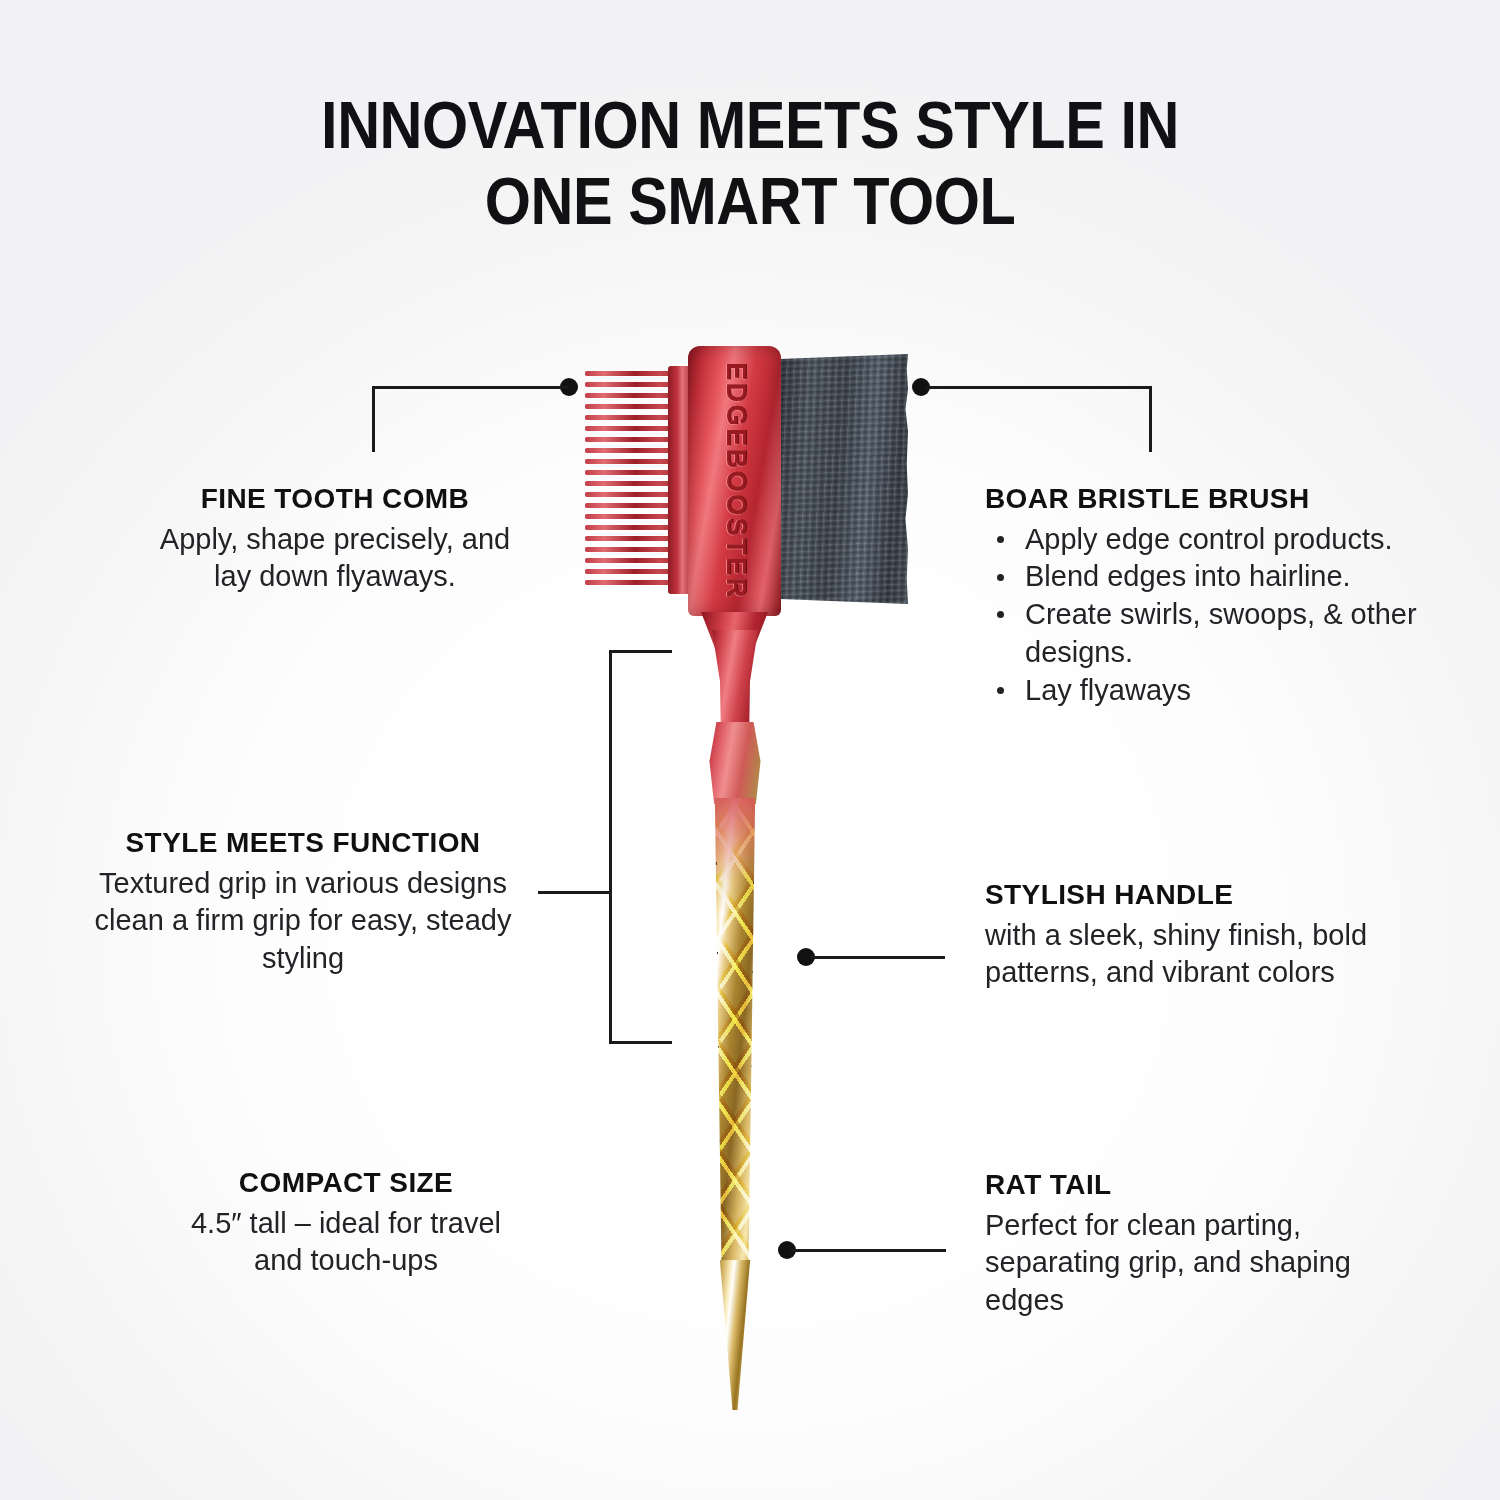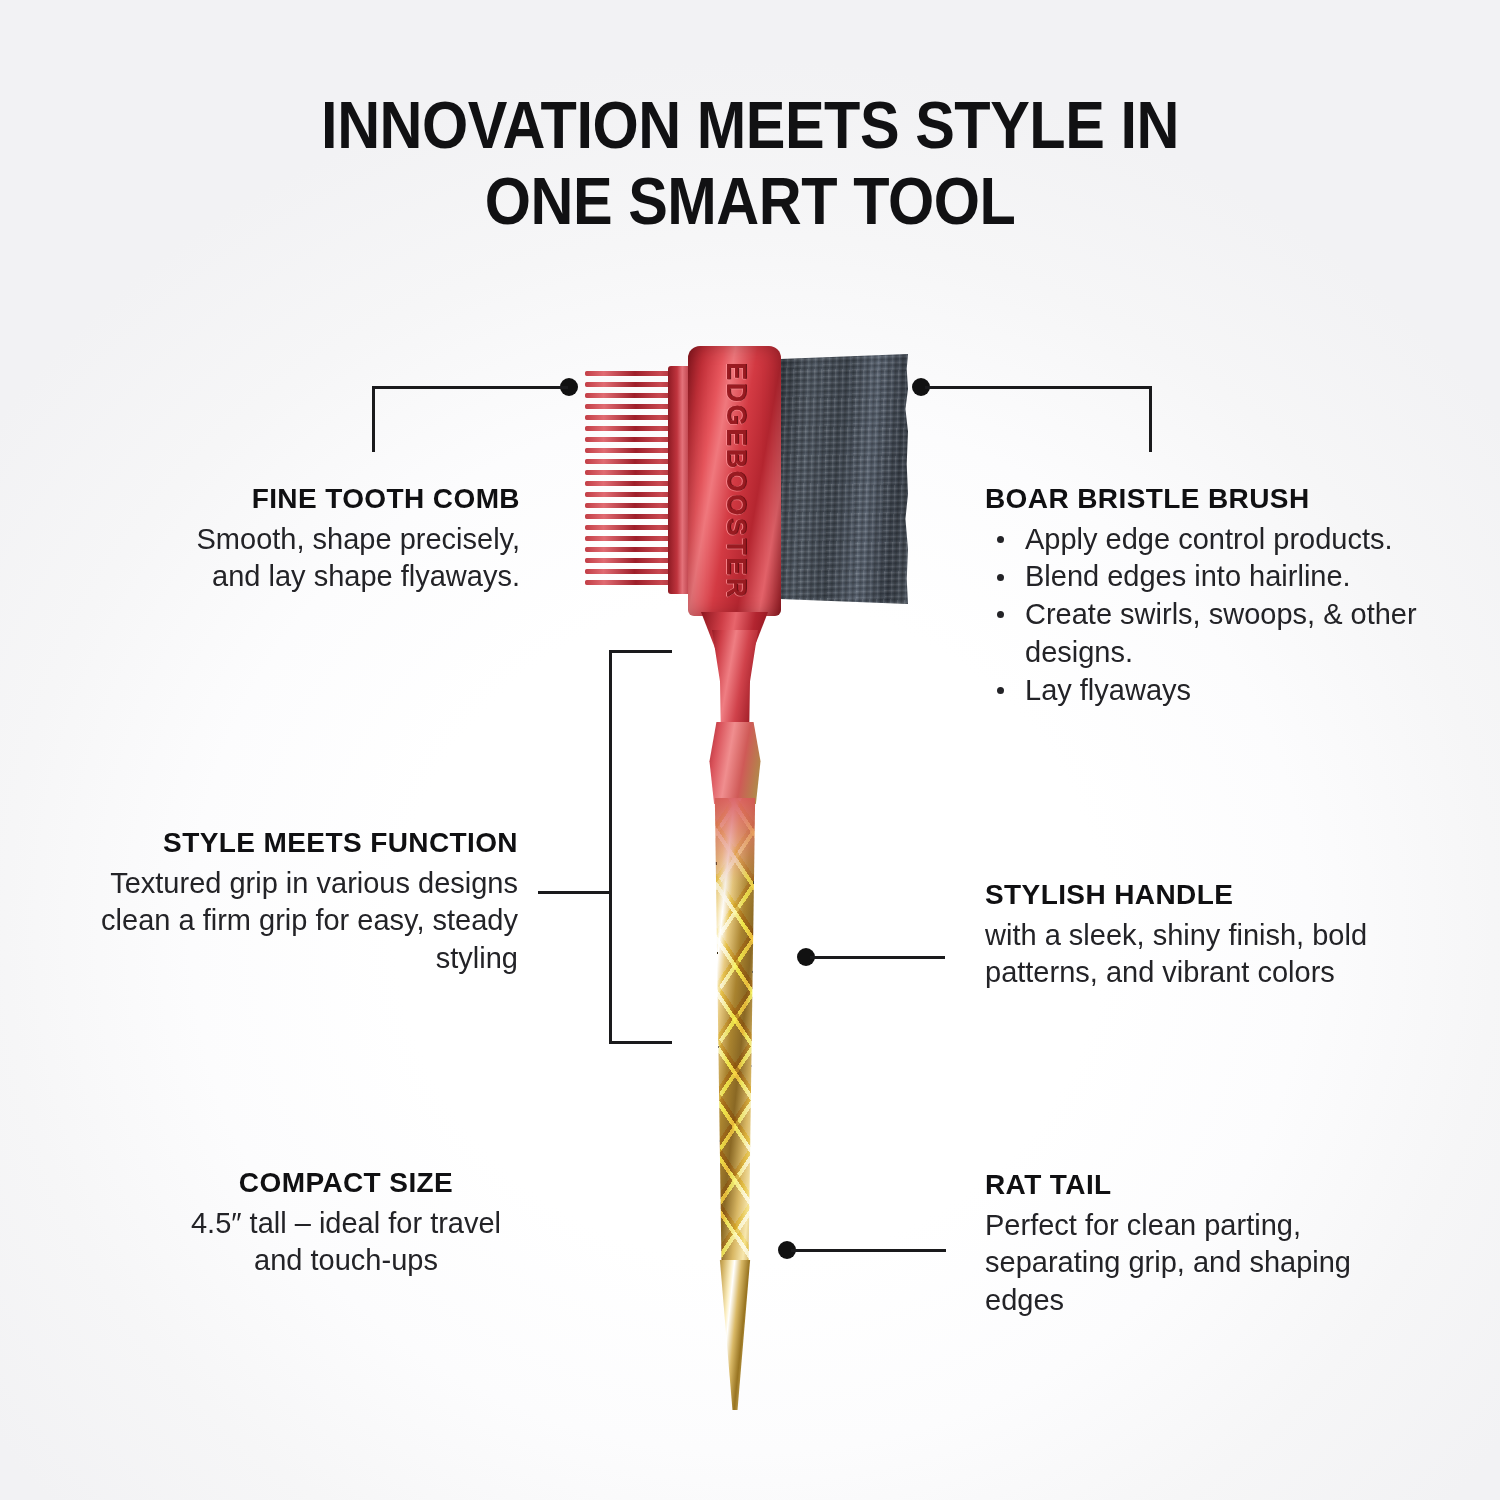--- a/index.html
+++ b/index.html
@@ -39,21 +39,21 @@
     color:#101012;
     line-height:1.1;
   }
   .block p{
     margin:0;
     font-size:29px;
     line-height:1.30;
     font-weight:400;
     color:#232327;
   }
-  .align-r{text-align:right;}
+  .align-r{text-align:center;}
   .align-l{text-align:left;}
   .align-c{text-align:center;}
 
   .bullets{margin:0;padding:0;list-style:none;}
   .bullets li{
     font-size:29px;line-height:1.30;color:#232327;
     padding-left:40px;position:relative;margin:0;
   }
   .bullets li .dot{
     position:absolute;left:12px;top:0.52em;
@@ -243,21 +243,21 @@
   <div class="ln lnh" style="left:538px;top:891px;width:73px;"></div>
 
   <div class="dot-end" style="left:797px;top:948px;"></div>
   <div class="ln lnh" style="left:810px;top:956px;width:135px;"></div>
 
   <div class="dot-end" style="left:778px;top:1241px;"></div>
   <div class="ln lnh" style="left:791px;top:1249px;width:155px;"></div>
 
   <div class="block align-r" id="blk-comb">
     <h3>FINE TOOTH COMB</h3>
-    <p>Smooth, shape precisely, and lay shape flyaways.</p>
+    <p>Apply, shape precisely, and lay down flyaways.</p>
   </div>
 
   <div class="block align-l" id="blk-brush">
     <h3>BOAR BRISTLE BRUSH</h3>
     <ul class="bullets">
       <li><span class="dot"></span><span>Apply edge control products.</span></li>
       <li><span class="dot"></span><span>Blend edges into hairline.</span></li>
       <li><span class="dot"></span><span>Create swirls, swoops, &amp; other designs.</span></li>
       <li><span class="dot"></span><span>Lay flyaways</span></li>
     </ul>

